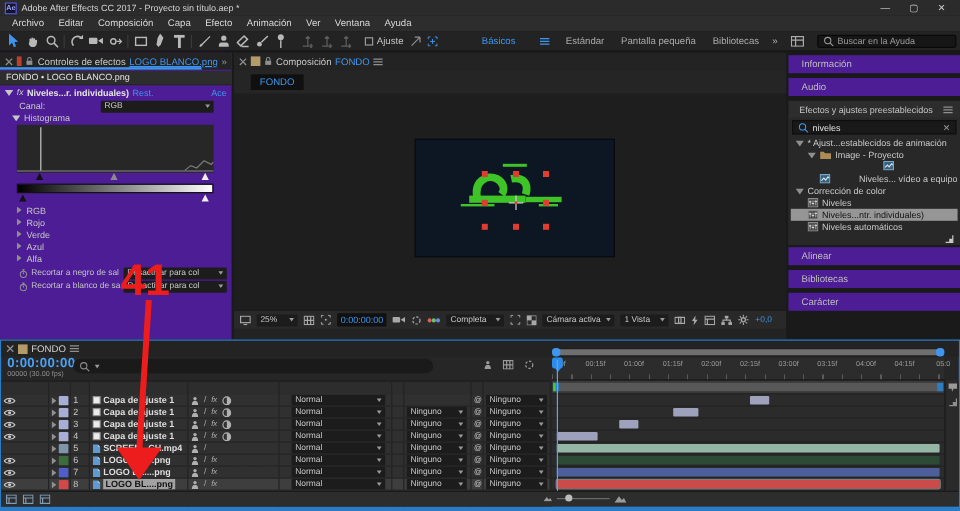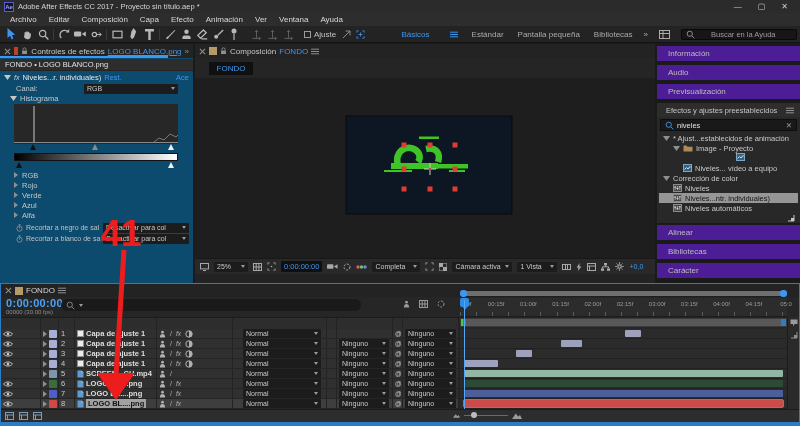--- a/index.html
+++ b/index.html
@@ -15,34 +15,34 @@
 .toolbar{position:absolute;top:26px;left:0;right:0;height:17px;background:#232323;border-bottom:1px solid #141414;display:flex;align-items:center;padding:0 3px}
 .tool{width:16px;height:15px;display:flex;align-items:center;justify-content:center;color:#b8b8b8}
 .tool.active{color:#3f96f0}
 .tool-sep{width:1px;height:11px;background:#3a3a3a;margin:0 2px}
 .axis-group{display:flex;opacity:.4;margin-left:6px}
 .snap{display:flex;align-items:center;gap:3px;margin-left:8px;color:#c4c4c4}
 .snap-box{width:7px;height:7px;border:1px solid #9a9a9a}
 .snap-extra{display:flex;gap:5px;margin-left:6px;align-items:center}
 .ws-area{margin-left:auto;display:flex;align-items:center;gap:11px;font-size:8px;color:#ababab}
 .ws-active{color:#3f96f0;display:flex;gap:20px;align-items:center}
-.help-search{width:116px;height:11px;background:#161616;border:1px solid #090909;border-radius:2px;display:flex;align-items:center;gap:16px;padding:0 4px;color:#9a9a9a;font-size:7.5px;white-space:nowrap;overflow:hidden}
+.help-search{width:116px;height:11px;background:#161616;border:1px solid #090909;border-radius:2px;display:flex;align-items:center;gap:3px;padding:0 4px;color:#9a9a9a;font-size:7.5px;white-space:nowrap;overflow:hidden}
 
 .main{position:absolute;top:44px;left:0;right:0;height:239px;background:#1a1a1a}
 .panel-tabbar{height:14px;background:#232323;display:flex;align-items:center;gap:3px;padding:0 4px;font-size:8px;color:#c6c6c6;position:relative;white-space:nowrap}
 .tab-underline{position:absolute;left:0;bottom:0;height:2px;background:#3f96f0}
 .blue{color:#3f96f0}
 .dim{color:#8f8f8f}
 .sq-red{width:8px;height:8px;background:#b8422e}
 .sq-tan{width:8px;height:8px;background:#b59a6a}
 
-.ecp{position:absolute;left:0;top:0;width:193px;height:239px;background:#0c4a6e;overflow:hidden}
+.ecp{position:absolute;left:0;top:0;width:193px;height:239px;background:#4c1d95;overflow:hidden}
 .ec-breadcrumb{position:absolute;top:15px;left:0;right:0;height:12px;display:flex;align-items:center;padding-left:5px;font-size:7.5px;color:#e2e2e2;background:#2d2d2d;border-bottom:1px solid #242424}
 .ec-row{position:absolute;left:0;right:0;height:11px;display:flex;align-items:center;gap:3px;font-size:7.5px;color:#c6c6c6}
-.ec-effect-name{font-weight:normal;color:#e6e6e6}
+.ec-effect-name{font-weight:bold;color:#e6e6e6}
 .fx-glyph{font-style:italic;font-size:7px;color:#cfcfcf}
 .dd{height:10px;background:#1c1c1c;border-radius:1px;display:flex;align-items:center;justify-content:space-between;padding:0 3px;font-size:7px;color:#c9c9c9;overflow:hidden;white-space:nowrap}
 .caret{flex:none;width:0;height:0;border-left:2.5px solid transparent;border-right:2.5px solid transparent;border-top:3px solid #9a9a9a;margin-left:2px}
 .hist-box{position:absolute;top:60px;left:14px;width:164px;height:40px;background:#272727}
 .hist-sliders{position:absolute;top:100px;left:14px;width:164px;height:7px}
 .tri-up{position:absolute;width:0;height:0;border-left:3.5px solid transparent;border-right:3.5px solid transparent;border-bottom:6px solid #cfcfcf}
 .grad-bar{position:absolute;top:109px;left:14px;width:164px;height:8px;background:linear-gradient(90deg,#000,#fff);border:1px solid #111}
 .grad-sliders{position:absolute;top:118px;left:14px;width:164px;height:7px}
 .ec-channels{position:absolute;top:126px;left:0;right:0}
 .ec-ch-row{height:10px;display:flex;align-items:center;gap:4px;padding-left:14px;font-size:7.5px;color:#c6c6c6}
@@ -579,21 +579,20 @@
             </svg>
           </span>
         <span class="blue">+0,0</span>
       </div>
     </div>
 
     <div class="rightcol">
       <div id="right-top">
           <div class="pbar">Información</div>
           <div class="pbar">Audio</div>
-          <div class="pbar">Previsualización</div>
         </div>
       <div class="fxpanel">
         <div class="fxpanel-hd">
           <span>Efectos y ajustes preestablecidos</span>
           <span class="icobtn dim">
               <svg width="8" height="7" viewBox="0 0 8 7">
                 <path d="M0 1.2h8M0 3.5h8M0 5.8h8" stroke="currentColor"></path>
               </svg>
             </span>
         </div>
@@ -632,21 +631,21 @@
               </div>
               <div class="trow" style="padding-left: 24px; flex-direction: column;">
                 <span class="icobtn">
                   <svg width="9" height="8" viewBox="0 0 9 8">
                     <rect x=".5" y=".5" width="8" height="7" fill="#3a5f7a" stroke="#7aa7c7"></rect>
                     <path d="M1.5 5.5l2-2 1.5 1.5 2-2.5 1 1" stroke="#cfe3f0" fill="none"></path>
                   </svg>
                 </span>
                 <span>Niveles... equipo a vídeo</span>
               </div>
-              <div class="trow" style="padding-left: 24px;">
+              <div class="trow" style="padding-left: 24px; justify-content: space-between;">
                 <span class="icobtn">
                   <svg width="9" height="8" viewBox="0 0 9 8">
                     <rect x=".5" y=".5" width="8" height="7" fill="#3a5f7a" stroke="#7aa7c7"></rect>
                     <path d="M1.5 5.5l2-2 1.5 1.5 2-2.5 1 1" stroke="#cfe3f0" fill="none"></path>
                   </svg>
                 </span>
                 <span>Niveles... vídeo a equipo</span>
               </div>
               <div class="trow" style="padding-left: 4px;">
                 <span class="icobtn dim">

